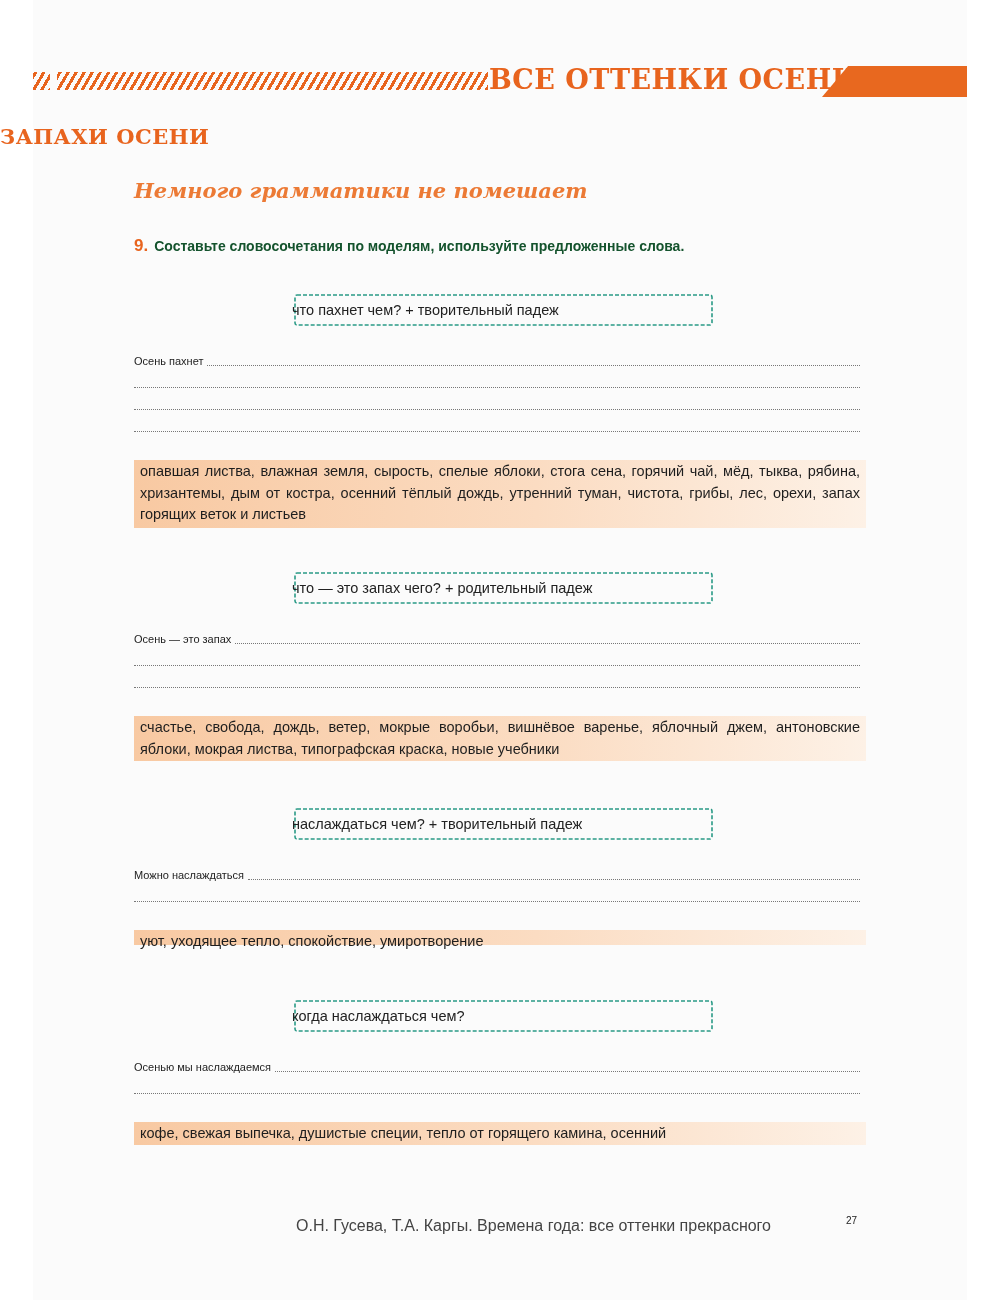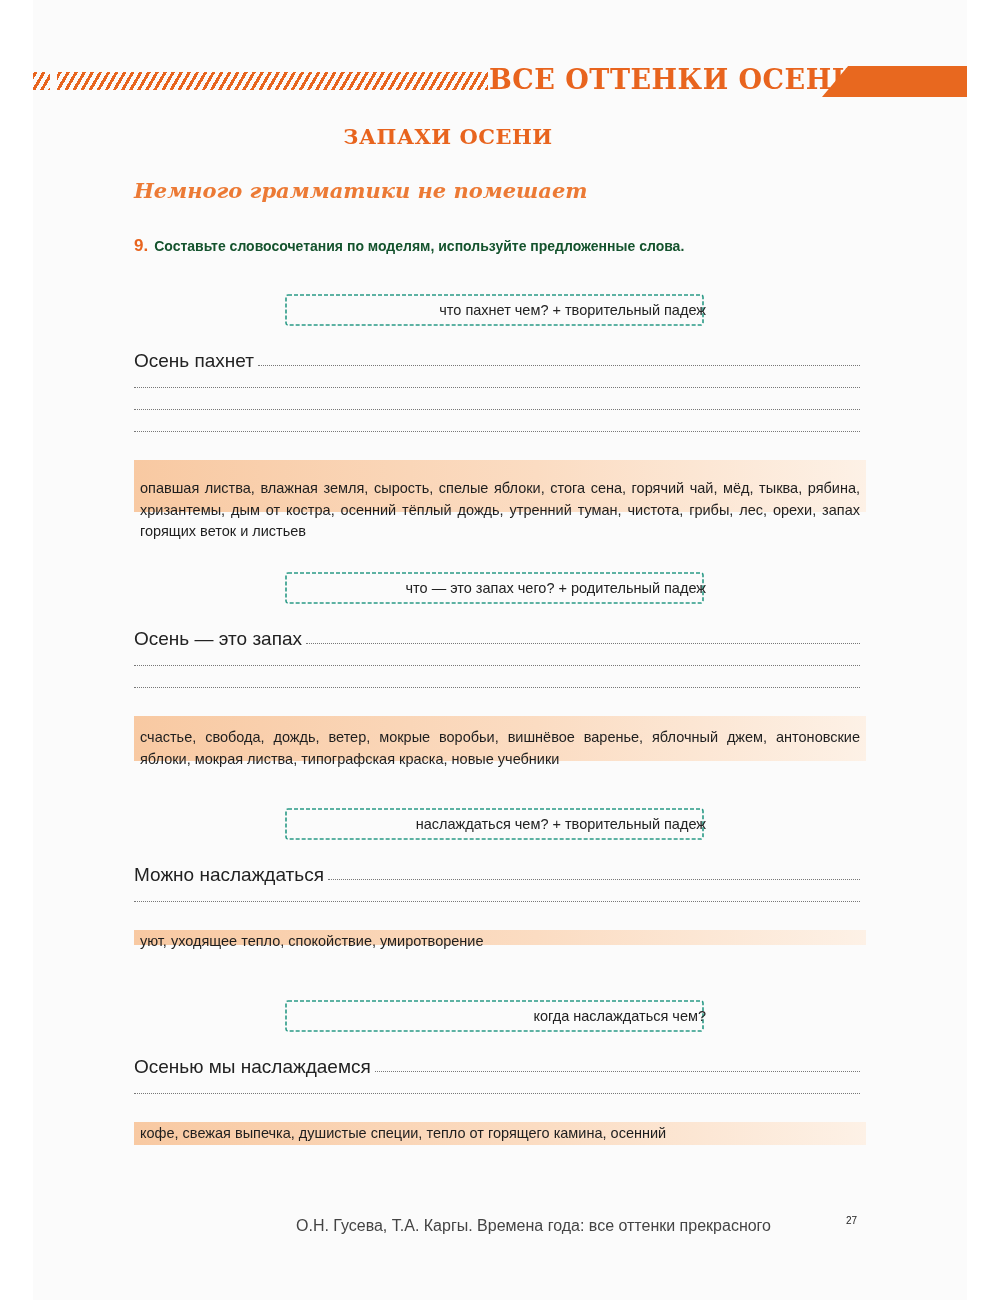--- a/index.html
+++ b/index.html
@@ -22,45 +22,45 @@
     position: absolute; left: 489px; top: 62px; height: 36px; line-height: 36px;
     font-family: "DejaVu Serif", serif; font-weight: bold; font-size: 27px;
     color: #e8641e; letter-spacing: 0.5px; white-space: nowrap;
   }
   .hdr-block {
     position: absolute; left: 822px; top: 66px; width: 145px; height: 31px;
     background: #e8681f;
     clip-path: polygon(18% 0, 100% 0, 100% 100%, 0 100%);
   }
   .section-title {
-    position: absolute; left: 0; width: 896px; top: 124px; text-align: center;
+    position: absolute; left: 0; width: 896px; top: 124px; 
     font-family: "DejaVu Serif", serif; font-weight: bold; font-size: 21px; color: #e8641e;
     letter-spacing: 0.5px;
   }
   .subtitle {
     position: absolute; left: 134px; top: 178px;
     font-family: "DejaVu Serif", serif; font-weight: bold; font-style: italic;
     font-size: 21px; color: #ec7a35;
   }
   .task {
     position: absolute; left: 134px; top: 236px; font-size: 14px; color: #222;
   }
   .task .num { color: #e8641e; font-weight: bold; font-size: 17px; margin-right: 6px; }
   .task .txt { font-weight: bold; color: #14532d; }
 
   .model-box {
-    position: absolute; left: 283px; width: 423px; height: 36px;
-    text-align: right; line-height: 36px; font-size: 14.5px; color: #222;
+    position: absolute; left: 292px; width: 423px; height: 36px;
+    text-align: left; line-height: 36px; font-size: 14.5px; color: #222;
   }
   .model-box svg { position: absolute; left: 0; top: 0; }
   .model-box span { position: relative; }
 
   .line {
     position: absolute; left: 134px; width: 726px; height: 18px;
-    display: flex; align-items: flex-end; font-size: 19px; color: #222;
+    display: flex; align-items: flex-end; font-size: 11px; color: #222;
   }
   .line .lbl { white-space: nowrap; margin-right: 4px; line-height: 18px; }
   .line .dots { flex: 1; border-bottom: 1.5px dotted #777; height: 0; margin-bottom: 4px; }
 
   .words {
     position: absolute; left: 134px; width: 732px;
     background: linear-gradient(90deg, #f8c9a2 0%, #fbdcc2 55%, #fdf1e6 100%);
     font-size: 14.5px; line-height: 21.5px; padding: 0 6px 0 6px; box-sizing: border-box;
     color: #1e1e1e;
   }
@@ -100,39 +100,39 @@
   </div>
 <div class="line" style="top:374px">
     <span class="dots"></span>
   </div>
 <div class="line" style="top:396px">
     <span class="dots"></span>
   </div>
 <div class="line" style="top:418px">
     <span class="dots"></span>
   </div>
-<div class="words justify" style="top:460px; height:52px; padding-top:18px">опавшая листва, влажная земля, сырость, спелые яблоки, стога сена, горячий чай, мёд, тыква, рябина, хризантемы, дым от костра, осенний тёплый дождь, утренний туман, чистота, грибы, лес, орехи, запах горящих веток и листьев</div>
+<div class="words justify" style="top:460px; height:68px; padding-top:1px">опавшая листва, влажная земля, сырость, спелые яблоки, стога сена, горячий чай, мёд, тыква, рябина, хризантемы, дым от костра, осенний тёплый дождь, утренний туман, чистота, грибы, лес, орехи, запах горящих веток и листьев</div>
 
 <div class="model-box" style="top:570px">
   <svg width="423" height="36">
       <rect x="3" y="3" width="417" height="30" fill="none" stroke="#2a9a86" stroke-width="1.6" stroke-dasharray="4 2" rx="2"></rect>
     </svg>
   <span>что — это запах чего? + родительный падеж</span>
 </div>
 <div class="line" style="top:630px">
     <span class="lbl">Осень — это запах</span>
     <span class="dots"></span>
   </div>
 <div class="line" style="top:652px">
     <span class="dots"></span>
   </div>
 <div class="line" style="top:674px">
     <span class="dots"></span>
   </div>
-<div class="words justify" style="top:716px; height:45px; padding-top:11px">счастье, свобода, дождь, ветер, мокрые воробьи, вишнёвое варенье, яблочный джем, антоновские яблоки, мокрая листва, типографская краска, новые учебники</div>
+<div class="words justify" style="top:716px; height:45px; padding-top:1px">счастье, свобода, дождь, ветер, мокрые воробьи, вишнёвое варенье, яблочный джем, антоновские яблоки, мокрая листва, типографская краска, новые учебники</div>
 
 <div class="model-box" style="top:806px">
   <svg width="423" height="36">
       <rect x="3" y="3" width="417" height="30" fill="none" stroke="#2a9a86" stroke-width="1.6" stroke-dasharray="4 2" rx="2"></rect>
     </svg>
   <span>наслаждаться чем? + творительный падеж</span>
 </div>
 <div class="line" style="top:866px">
     <span class="lbl">Можно наслаждаться</span>
     <span class="dots"></span>

